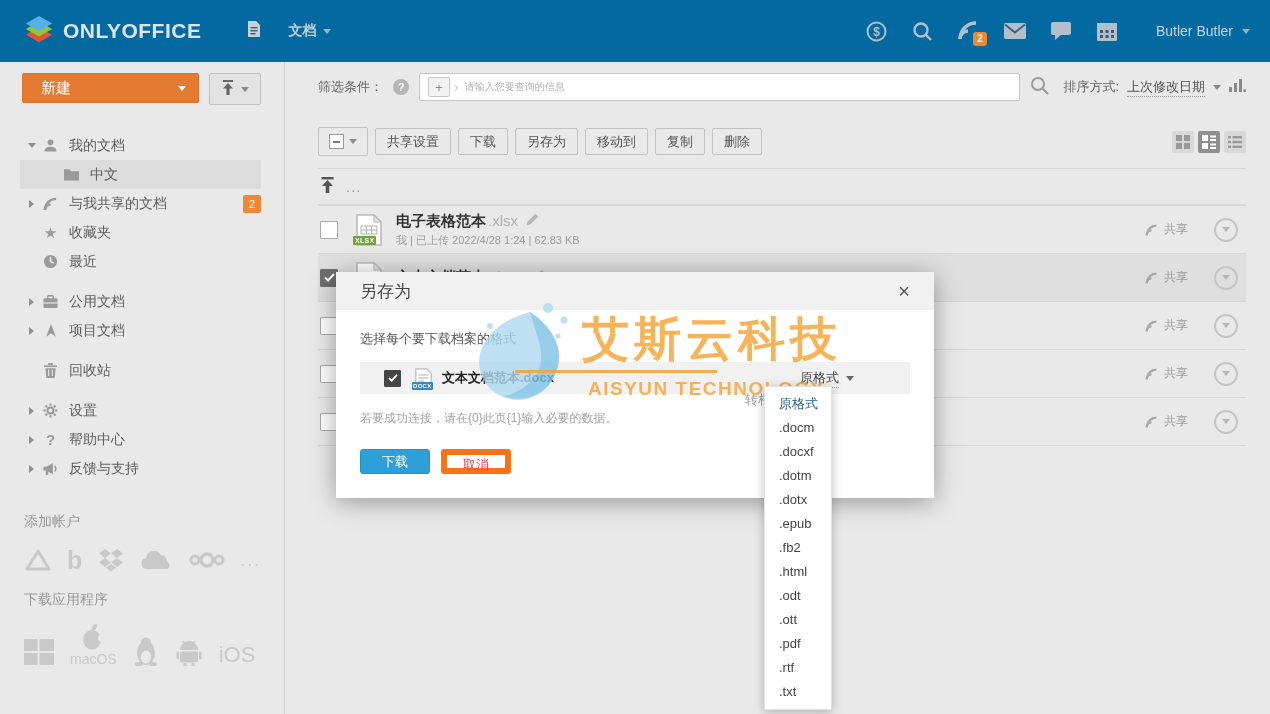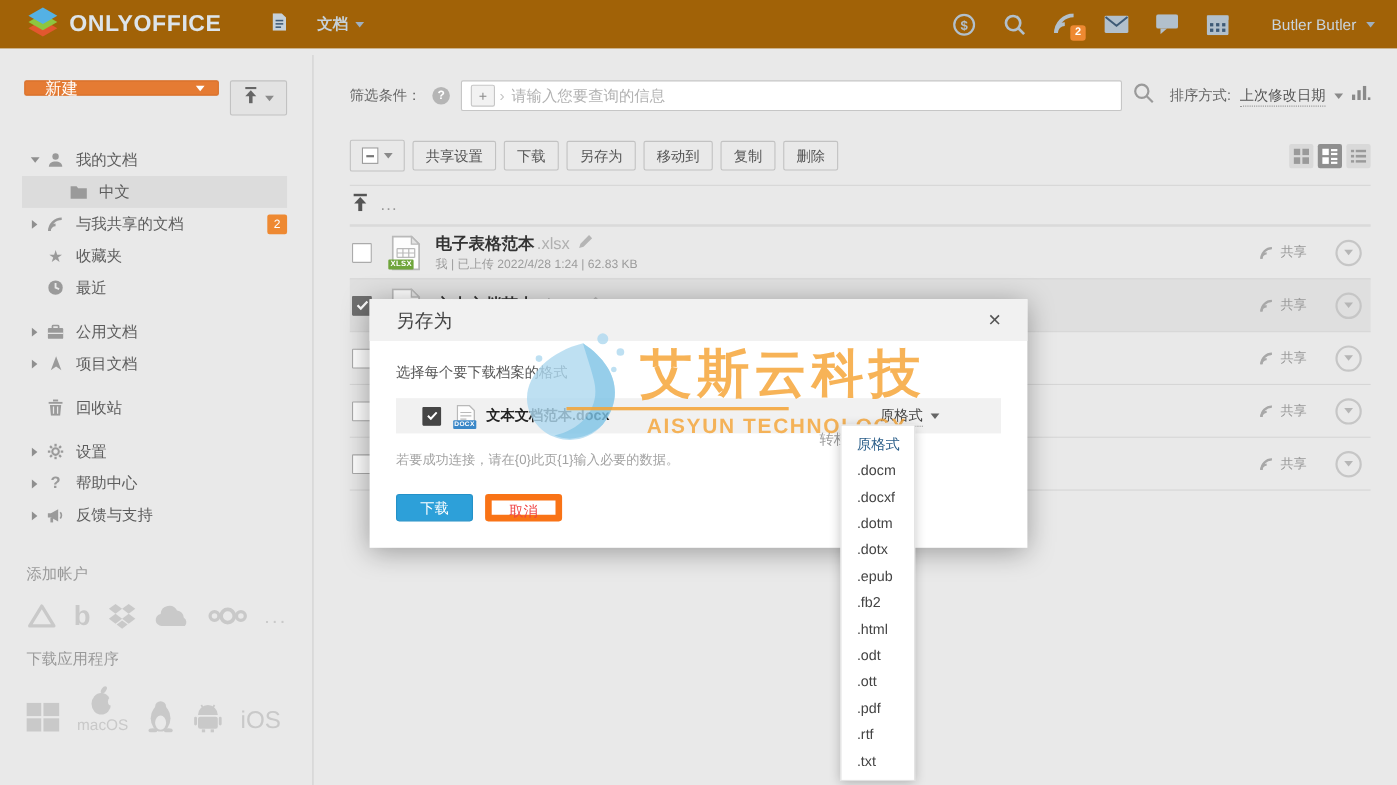--- a/index.html
+++ b/index.html
@@ -1,39 +1,39 @@
 <!DOCTYPE html>
 <html><head>
 <meta charset="utf-8">
 <style>
   html,body{margin:0;padding:0;}
   body{width:1270px;height:714px;overflow:hidden;background:#e9e9e9;
        font-family:"Liberation Sans","DejaVu Sans",sans-serif;}
   .screen{position:relative;width:1270px;height:714px;overflow:hidden;}
 
   
-  .topbar{position:absolute;left:0;top:0;width:100%;height:44px;background:#a16207;
+  .topbar{position:absolute;left:0;top:0;width:100%;height:62px;background:#0369a1;
           display:flex;align-items:center;box-sizing:border-box;padding:0 20px 0 24px;z-index:10;}
   .brand{display:flex;align-items:center;gap:9px;}
   .brand-name{color:#dde4ea;font-size:21px;font-weight:bold;letter-spacing:.5px;}
   .top-nav{display:flex;align-items:center;gap:7px;margin-left:46px;cursor:pointer;}
   .top-nav-label{color:#c6d1da;font-size:14px;font-weight:bold;margin-left:20px;}
   .caret-down{width:0;height:0;border-left:4px solid transparent;border-right:4px solid transparent;border-top:5px solid #9fb0bf;}
   .top-icons{display:flex;align-items:center;gap:24px;margin-left:auto;margin-right:38px;}
   .top-icon{position:relative;width:22px;height:22px;display:flex;align-items:center;justify-content:center;cursor:pointer;}
   .top-badge{position:absolute;right:-7px;bottom:-4px;background:#ee8932;color:#fff;font-size:10px;
              min-width:14px;height:14px;line-height:14px;text-align:center;border-radius:3px;font-weight:bold;}
   .user-menu{display:flex;align-items:center;gap:9px;cursor:pointer;}
   .user-name{color:#c9d4dd;font-size:14px;}
 
   
   .sidebar{position:absolute;left:0;top:50px;width:285px;bottom:0;background:#e9e9e9;
            border-right:1px solid #cfcfcf;box-sizing:border-box;padding-top:23px;}
   .side-actions{display:flex;gap:10px;padding:0 23px 0 22px;}
-  .btn-new{position:relative;flex:1;height:14px;background:#e57b33;border:1px solid #d8702b;border-radius:2px;
+  .btn-new{position:relative;flex:1;height:30px;background:#e57b33;border:1px solid #d8702b;border-radius:2px;
            color:#fff;font-size:15px;display:flex;align-items:center;padding-left:18px;box-sizing:border-box;cursor:pointer;}
   .btn-new .caret-down{position:absolute;right:12px;border-top-color:#fff;}
   .btn-upload{width:50px;height:30px;background:#e3e3e3;border:1px solid #c2c2c2;border-radius:2px;
               display:flex;align-items:center;justify-content:center;gap:6px;cursor:pointer;}
   .btn-upload .caret-down{border-top-color:#8a8a8a;}
   .side-nav{margin-top:26px;}
   .nav-item{display:flex;align-items:center;height:29px;margin:0 23px 0 20px;padding-left:4px;
             color:#5d5d5d;font-size:14px;cursor:pointer;position:relative;}
   .nav-item.sel{background:#dcdcdc;}
   .nav-caret{width:15px;display:flex;justify-content:center;}
@@ -56,21 +56,21 @@
   .main{position:absolute;left:286px;top:50px;right:0;bottom:0;box-sizing:border-box;padding:0 24px 0 32px;}
   .filterbar{display:flex;align-items:center;margin-top:22px;height:30px;gap:10px;}
   .filter-label{font-size:13px;color:#666;white-space:nowrap;}
   .help-dot{width:16px;height:16px;border-radius:50%;background:#b5b5b5;color:#fff;font-size:11px;font-weight:bold;
             display:flex;align-items:center;justify-content:center;cursor:pointer;}
   .filter-input{flex:1;height:28px;background:#fff;border:1px solid #c6c6c6;border-radius:2px;
                 display:flex;align-items:center;padding:0 8px;gap:4px;box-sizing:border-box;}
   .plus-box{width:20px;height:18px;border:1px solid #c6c6c6;background:#f2f2f2;color:#8a8a8a;font-size:13px;
             display:flex;align-items:center;justify-content:center;border-radius:2px;cursor:pointer;}
   .plus-arrow{color:#c6c6c6;font-size:14px;}
-  .filter-input input{flex:1;border:none;outline:none;font-size:14px;color:#444;background:transparent;font-family:Liberation Sans, sans-serif;}
+  .filter-input input{flex:1;border:none;outline:none;font-size:10px;color:#444;background:transparent;font-family:Liberation Mono, monospace;}
   .filter-input input::placeholder{color:#b3b3b3;}
   .sort-zone{display:flex;align-items:center;gap:8px;margin-left:4px;white-space:nowrap;}
   .sort-label{font-size:13px;color:#666;}
   .sort-value{font-size:13px;color:#555;border-bottom:1px dotted #999;cursor:pointer;}
   .toolbar{display:flex;align-items:center;gap:7px;margin-top:26px;height:27px;}
   .tb-btn{height:27px;border:1px solid #c2c2c2;border-radius:2px;background:transparent;color:#555;
           font-size:13px;padding:0 11px;display:flex;align-items:center;cursor:pointer;font-family:inherit;}
   .tb-sel{width:38px;justify-content:center;gap:5px;padding:0 5px;}
   .mini-check{width:13px;height:13px;border:1px solid #9a9a9a;background:#fff;display:flex;align-items:center;justify-content:center;}
   .mini-check span{display:block;width:7px;height:2px;background:#777;}

